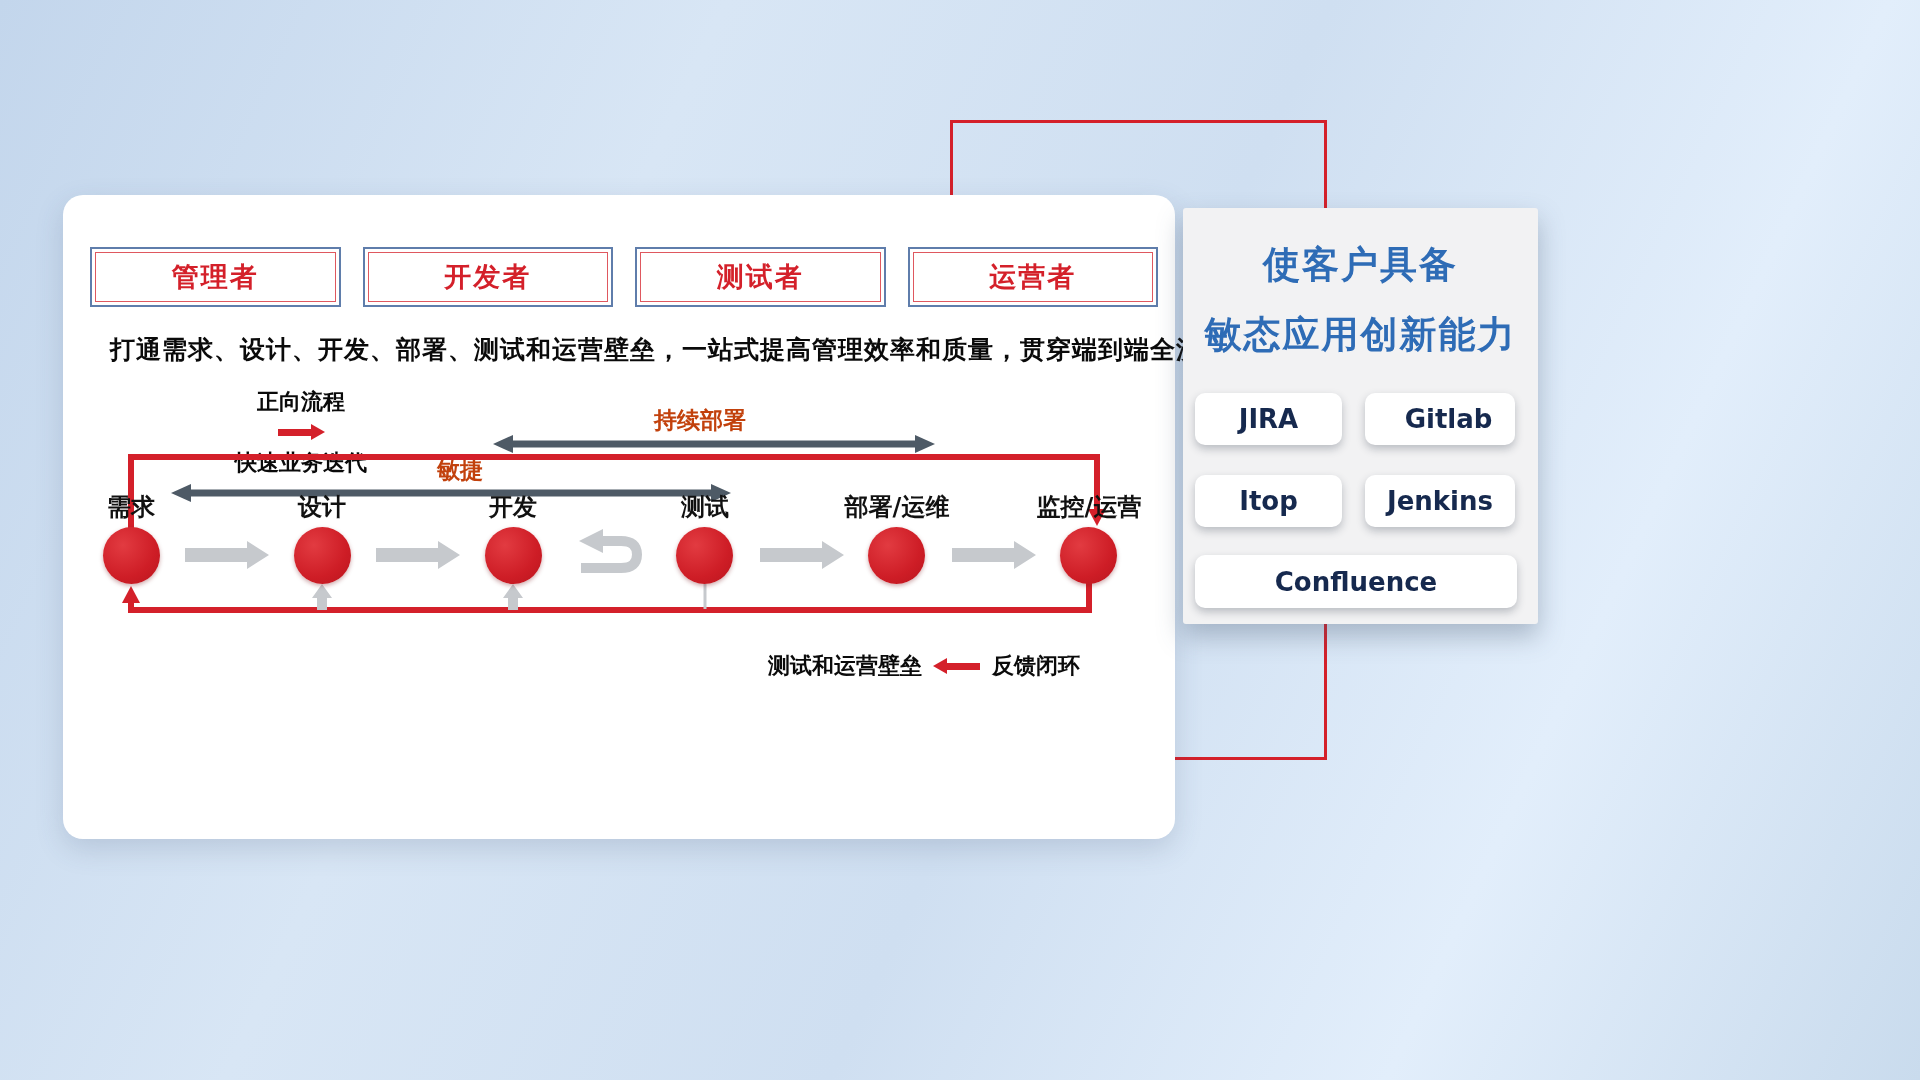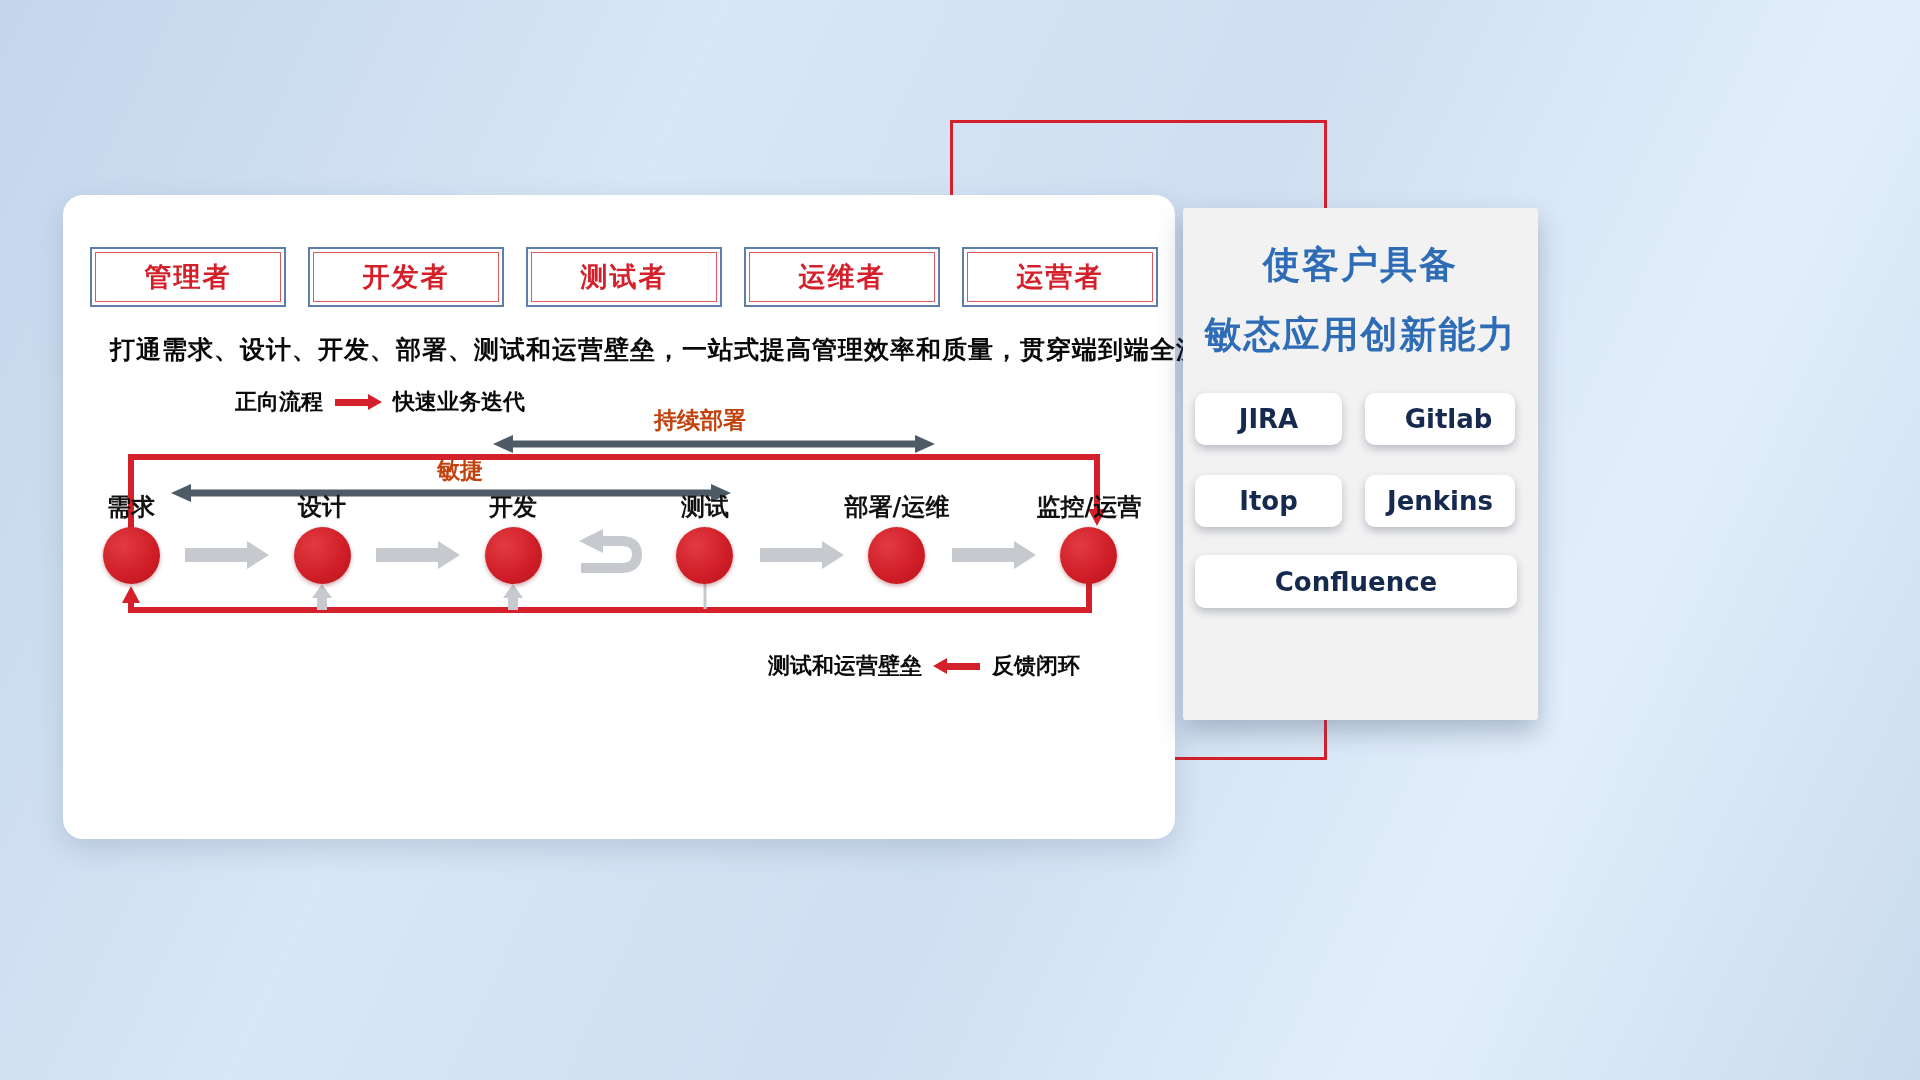--- a/index.html
+++ b/index.html
@@ -36,21 +36,21 @@
   }
   .role-box::after{content:"";position:absolute;inset:3px;border:1px solid rgba(212,32,42,.75);pointer-events:none;}
   .role-box span{color:var(--red);font-size:27px;font-weight:700;letter-spacing:2px;}
 
   .subtitle{
     position:absolute;left:47px;top:138px;width:1040px;
     font-size:25px;font-weight:700;color:#0a0a0a;letter-spacing:1px;white-space:nowrap;
   }
 
   
-  .legend-forward{position:absolute;left:172px;top:192px;display:flex;align-items:center;gap:12px;}
+  .legend-forward{position:absolute;left:172px;top:192px;display:flex;align-items:center;gap:12px;flex-direction:column;}
   .legend-forward .lbl{font-size:22px;font-weight:700;color:#0a0a0a;}
   .arrow-red-right{position:relative;width:34px;height:7px;background:var(--red);margin-right:12px;}
   .arrow-red-right::after{
     content:"";position:absolute;right:-13px;top:-5px;
     border-left:14px solid var(--red);border-top:8.5px solid transparent;border-bottom:8.5px solid transparent;
   }
   .arrow-red-left{position:relative;width:34px;height:7px;background:var(--red);margin-left:12px;}
   .arrow-red-left::before{
     content:"";position:absolute;left:-13px;top:-5px;
     border-right:14px solid var(--red);border-top:8.5px solid transparent;border-bottom:8.5px solid transparent;
@@ -71,21 +71,21 @@
     background:radial-gradient(circle at 35% 32%,#e23b41 0%,#ce1d26 60%,#b9151e 100%);
     box-shadow:0 2px 4px rgba(120,20,25,.35);
   }
 
   
   .legend-feedback{position:absolute;left:705px;top:456px;display:flex;align-items:center;gap:12px;}
   .legend-feedback .lbl{font-size:22px;font-weight:700;color:#0a0a0a;}
 
   
   .right-panel{
-    position:absolute;left:1183px;top:208px;width:355px;height:512px;
+    position:absolute;left:1183px;top:208px;width:355px;height:416px;
     background:var(--panel_gray);z-index:3;border-radius:3px;
     box-shadow:0 12px 26px rgba(70,85,110,.35);
   }
   .rp-title{position:absolute;width:100%;text-align:center;font-weight:700;color:var(--blue);letter-spacing:2px;}
   .rp-title.l1{top:32px;font-size:37px;}
   .rp-title.l2{top:102px;font-size:37px;}
   .tool-btn{
     position:absolute;background:#fff;border-radius:10px;
     box-shadow:0 4px 9px rgba(40,50,70,.28);
     display:flex;align-items:center;justify-content:center;
@@ -108,23 +108,20 @@
 
     <div class="roles-row">
       <div class="role-box">
           <span>管理者</span>
         </div>
       <div class="role-box">
           <span>开发者</span>
         </div>
       <div class="role-box">
           <span>测试者</span>
-        </div>
-      <div class="role-box">
-          <span>运维者</span>
         </div>
       <div class="role-box">
           <span>运营者</span>
         </div>
     </div>
 
     <div class="subtitle">打通需求、设计、开发、部署、测试和运营壁垒，一站式提高管理效率和质量，贯穿端到端全流程</div>
 
     <div class="legend-forward">
       <span class="lbl">正向流程</span>

